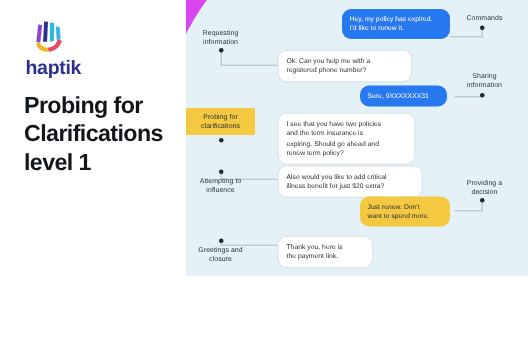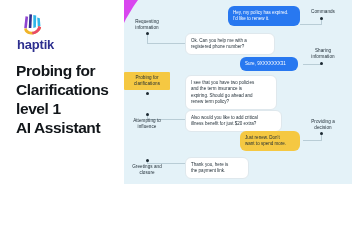--- a/index.html
+++ b/index.html
@@ -156,21 +156,20 @@
       <path d="M8 27 C8 33, 14 37, 21 36 C28 35, 33 30, 34 25 L30 23 C29 28, 25 32, 20 32 C15 32, 12 29, 12 27 Z" fill="#f0b429"></path>
       <path d="M20 32 C25 32, 29 28, 30 23 L34 25 C33 30, 28 35, 21 36 Z" fill="#e8486b"></path>
     </svg>
     <div class="logo-text">haptik</div>
   </div>
 
   <div class="headline">
     <span class="headline-line">Probing for</span>
     <span class="headline-line">Clarifications</span>
     <span class="headline-line">level 1</span>
-    <span class="headline-line">AI Assistant</span>
   </div>
 
   <div class="flow-line" style="left:147px; top:34px; width:0.7px; height:10px;"></div>
   <div class="flow-line" style="left:147px; top:43px; width:38px; height:0.7px;"></div>
   <div class="dot" style="left:146px; top:32px;"></div>
 
   <div class="flow-line" style="left:147px; top:91px; width:0.7px; height:0px;"></div>
   <div class="flow-line" style="left:147px; top:91px; width:0.7px; height:0px;"></div>
   <div class="flow-line" style="left:147px; top:93px; width:0.7px; height:-1px;"></div>
   <div class="dot" style="left:146px; top:92px;"></div>

